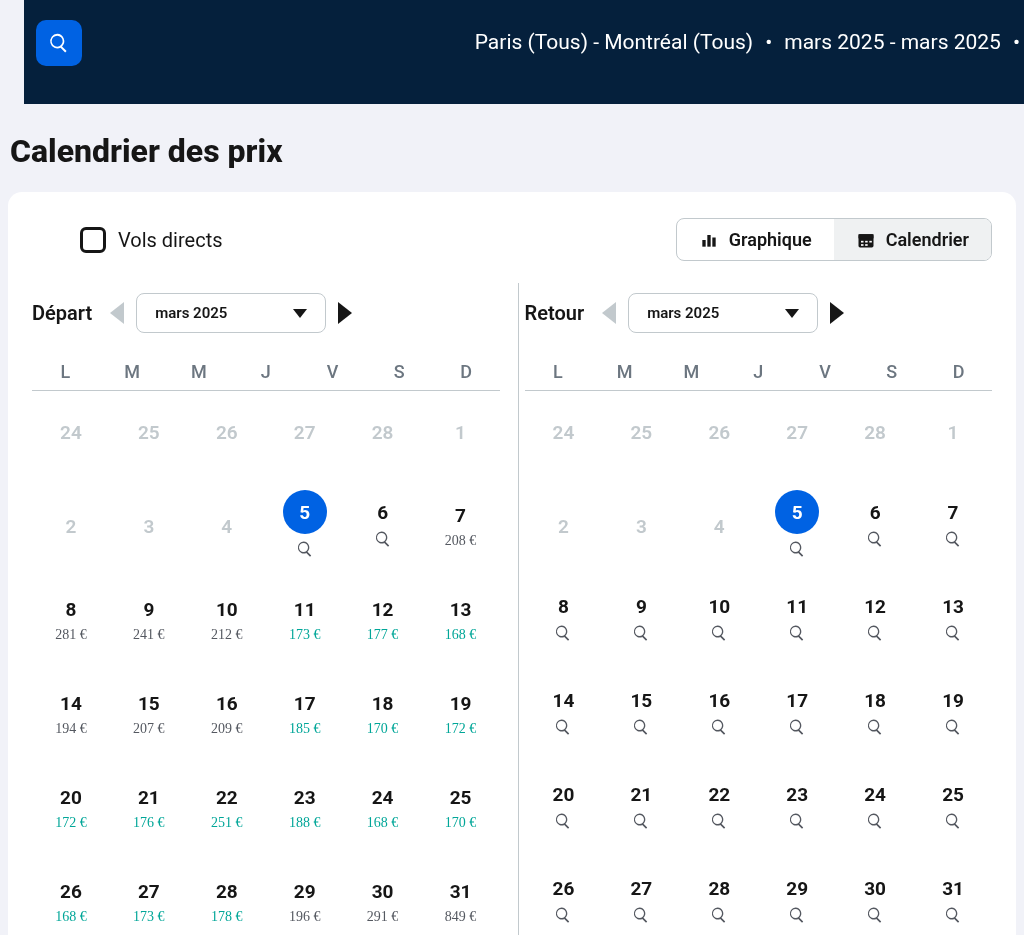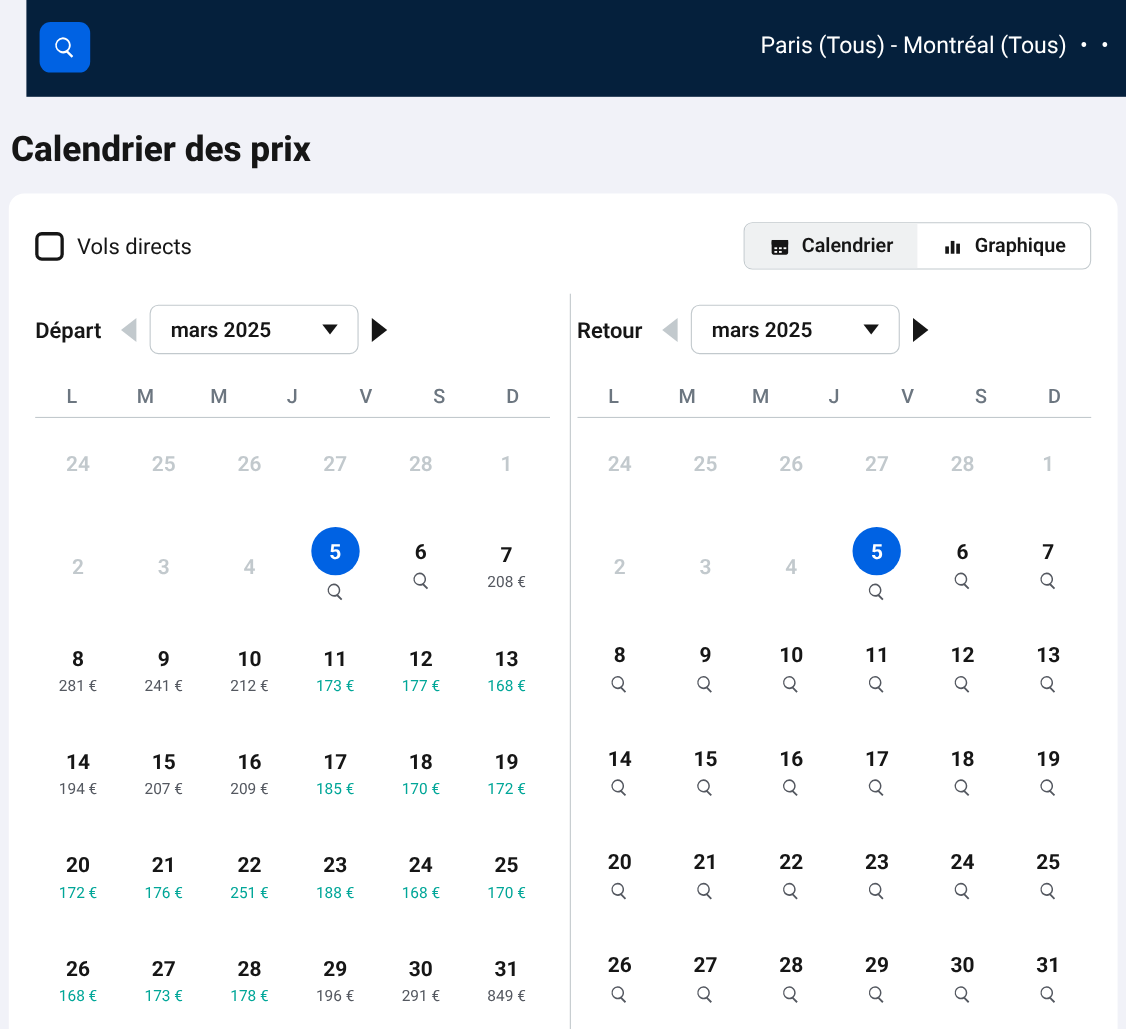--- a/index.html
+++ b/index.html
@@ -4,24 +4,24 @@
 <style>
   * { box-sizing: border-box; margin: 0; padding: 0; }
   body {
     font-family: -apple-system, BlinkMacSystemFont, "Segoe UI", Roboto, Helvetica, Arial, sans-serif;
     background: #f1f2f8;
     color: #161616;
     width: 1024px;
   }
   .top-header {
     background: #05203c;
-    height: 88px;
+    height: 104px;
     display: flex;
     align-items: flex-start;
-    padding: 20px 16px 0 12px;
+    padding: 20px 4px 0 12px;
     gap: 18px;
     margin-left: 24px;
   }
   .search-btn {
     width: 46px;
     height: 46px;
     background: #0062e3;
     border-radius: 10px;
     display: flex;
     align-items: center;
@@ -49,20 +49,21 @@
     background: #fff;
     margin: 0 8px;
     border-radius: 14px;
     padding: 26px 24px 28px 24px;
   }
   .card-top {
     display: flex;
     justify-content: space-between;
     align-items: center;
     margin-bottom: 22px;
+    margin-left: 48px;
   }
   .direct-flights {
     display: flex;
     align-items: center;
     gap: 12px;
   }
   .checkbox {
     width: 26px;
     height: 26px;
     border: 3px solid #161616;
@@ -125,21 +126,21 @@
     border-bottom: 11px solid transparent;
     border-left: 14px solid #161616;
   }
   .month-select {
     border: 1px solid #c2c9cd;
     border-radius: 8px;
     padding: 10px 18px;
     display: flex;
     align-items: center;
     gap: 30px;
-    font-size: 19px;
+    font-size: 15px;
     font-weight: 600;
     min-width: 190px;
     justify-content: space-between;
     cursor: pointer;
   }
   .caret {
     width: 0;
     height: 0;
     border-left: 7px solid transparent;
     border-right: 7px solid transparent;
@@ -176,20 +177,21 @@
   .day .num {
     font-size: 19px;
     font-weight: 700;
     color: #161616;
   }
   .day.inactive .num { color: #c2c9cd; font-weight: 600; }
   .day .price {
     font-size: 14px;
     color: #545860;
     white-space: nowrap;
+    font-family: Liberation Serif, serif;
   }
   .day .price.teal { color: #00a698; }
   .day .search-ic svg { width: 18px; height: 18px; fill: #545860; }
   .day.selected .num-circle {
     background: #0062e3;
     border-radius: 50%;
     width: 44px;
     height: 44px;
     display: flex;
     align-items: center;
@@ -202,52 +204,53 @@
 
 <div class="top-header">
   <div class="search-btn">
     <svg viewBox="0 0 24 24">
         <path d="M10 2a8 8 0 015.29 13.71l5 5-1.58 1.58-5-5A8 8 0 1110 2zm0 2a6 6 0 100 12 6 6 0 000-12z"></path>
       </svg>
   </div>
   <div class="breadcrumb">
     <span>Paris (Tous) - Montréal (Tous)</span>
     <span class="dot">•</span>
+    <span>mars 2025 - mars 2025</span>
     <span class="dot">•</span>
   </div>
 </div>
 
 <h1 class="page-title">Calendrier des prix</h1>
 
 <div class="card">
   <div class="card-top">
     <div class="direct-flights">
       <div class="checkbox"></div>
       <span class="direct-flights-label">Vols directs</span>
     </div>
     <div class="view-toggle">
+      <div class="toggle-opt">
+        <svg viewBox="0 0 24 24" fill="#161616">
+            <rect x="4" y="12" width="4" height="8"></rect>
+            <rect x="10" y="6" width="4" height="14"></rect>
+            <rect x="16" y="9" width="4" height="11"></rect>
+          </svg>
+        <span>Graphique</span>
+      </div>
       <div class="toggle-opt active">
         <svg viewBox="0 0 24 24" fill="#161616">
             <rect x="3" y="5" width="18" height="16" rx="2"></rect>
             <rect x="3" y="5" width="18" height="5" fill="#161616"></rect>
             <rect x="6" y="13" width="3" height="2" fill="#fff"></rect>
             <rect x="11" y="13" width="3" height="2" fill="#fff"></rect>
             <rect x="6" y="17" width="3" height="2" fill="#fff"></rect>
             <rect x="11" y="17" width="3" height="2" fill="#fff"></rect>
             <rect x="16" y="13" width="3" height="2" fill="#fff"></rect>
           </svg>
         <span>Calendrier</span>
-      </div>
-      <div class="toggle-opt">
-        <svg viewBox="0 0 24 24" fill="#161616">
-            <rect x="4" y="12" width="4" height="8"></rect>
-            <rect x="10" y="6" width="4" height="14"></rect>
-            <rect x="16" y="9" width="4" height="11"></rect>
-          </svg>
-        <span>Graphique</span>
       </div>
     </div>
   </div>
 
   <div class="calendars">
     <div class="calendar left">
       <div class="cal-header">
         <span class="cal-label">Départ</span>
         <div class="arrow prev"></div>
         <div class="month-select">

